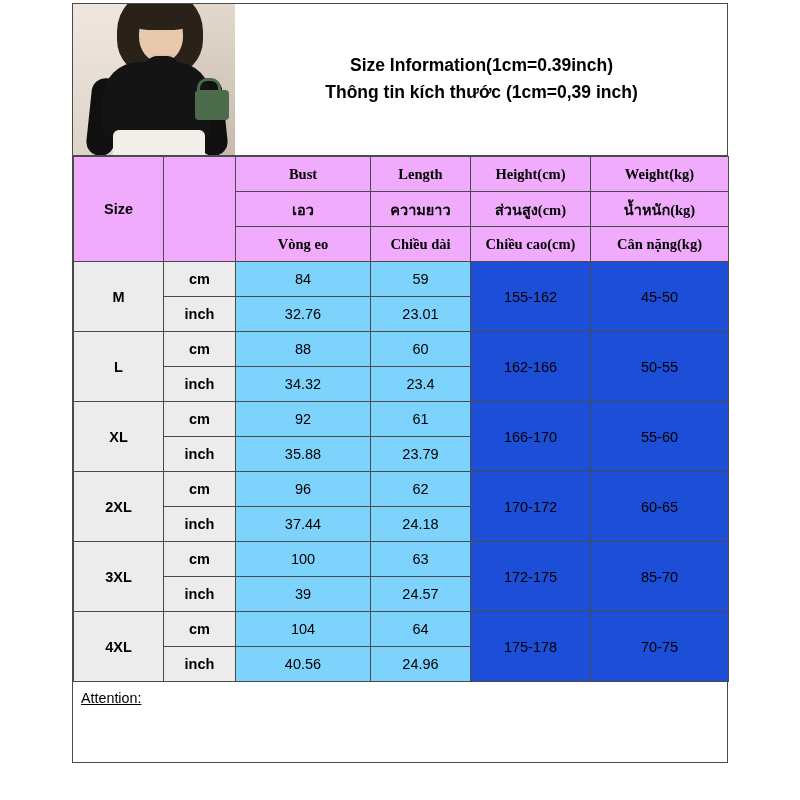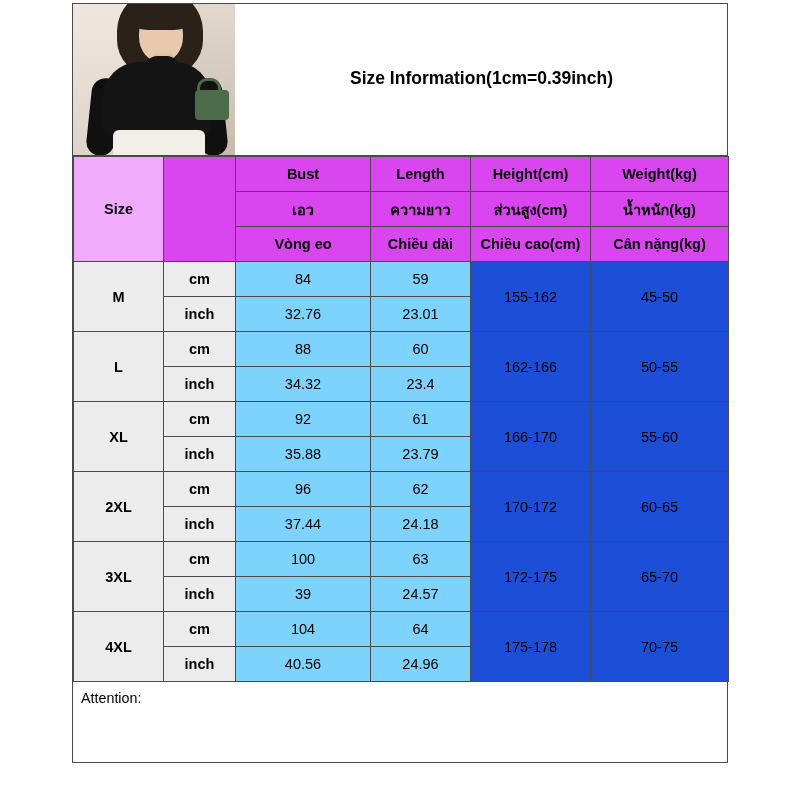--- a/index.html
+++ b/index.html
@@ -143,24 +143,25 @@
   .col-len  { width: 100px; }
   .col-h    { width: 120px; }
   .col-w    { width: 138px; }
 
   .hdr-size {
     background: #f0abfc;
     font-weight: bold;
     font-size: 23px;
   }
   .hdr-cell {
-    background: #d946ef;
+    background: #f0abfc;
     font-weight: bold;
     font-size: 14.5px;
     height: 30px;
+    font-family: Liberation Serif, serif;
   }
   .sizecell {
     background: #ececec;
     font-weight: bold;
     font-size: 16px;
   }
   .unitcell {
     background: #ececec;
     font-weight: bold;
     font-size: 14px;
@@ -174,21 +175,21 @@
     font-size: 15px;
   }
   
   .attention {
     flex: 1;
     padding: 6px 8px 4px 8px;
     box-sizing: border-box;
     font-size: 14.3px;
     line-height: 1.45;
   }
-  .attention .ln { white-space: normal; }
+  .attention .ln { white-space: normal; text-decoration: underline; }
 </style>
 </head>
 <body>
 
 <div class="page">
   <div class="sheet">
 
     <div class="header">
       <div class="photo">
         <div class="bg"></div>
@@ -201,20 +202,21 @@
         <div class="collar"></div>
         <div class="armL"></div>
         <div class="armR"></div>
         <div class="top"></div>
         <div class="skirt"></div>
         <div class="bagstrap"></div>
         <div class="bag"></div>
       </div>
       <div class="title-box">
         <div class="title-line">Size Information(1cm=0.39inch)</div>
+        <div class="title-line">Thông tin kích thước (1cm=0,39 inch)</div>
       </div>
     </div>
 
     <table class="sizes">
       <colgroup>
         <col class="col-size">
           <col class="col-unit">
           <col class="col-bust">
         <col class="col-len">
           <col class="col-h">
@@ -297,21 +299,21 @@
           <td class="valcell">37.44</td>
           <td class="valcell">24.18</td>
         </tr>
 
         <tr>
           <td class="sizecell" rowspan="2">3XL</td>
           <td class="unitcell">cm</td>
           <td class="valcell">100</td>
           <td class="valcell">63</td>
           <td class="hwcell" rowspan="2">172-175</td>
-          <td class="hwcell" rowspan="2">65-70</td>
+          <td class="hwcell" rowspan="2">85-70</td>
         </tr>
         <tr>
           <td class="unitcell">inch</td>
           <td class="valcell">39</td>
           <td class="valcell">24.57</td>
         </tr>
 
         <tr>
           <td class="sizecell" rowspan="2">4XL</td>
           <td class="unitcell">cm</td>

